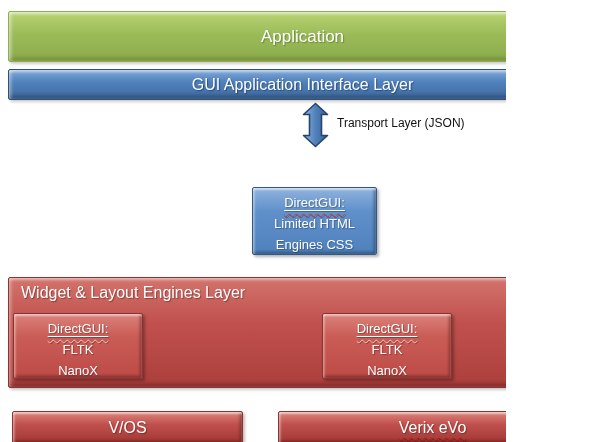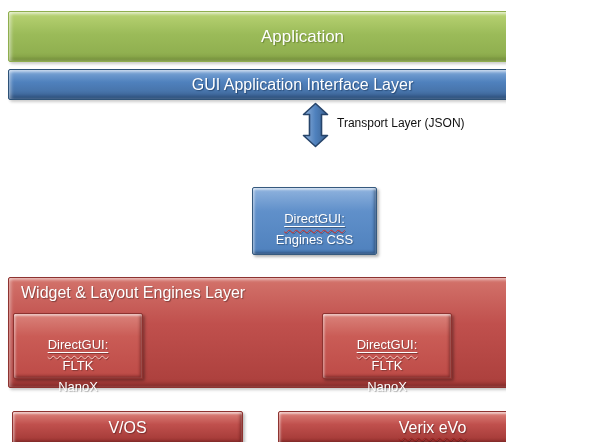--- a/index.html
+++ b/index.html
@@ -53,21 +53,21 @@
     background:linear-gradient(180deg,#d3736b 0%,#c0504d 42%,#ab3f3c 100%);
     border:1px solid #8e3330;
     box-shadow: inset 0 2px 3px rgba(255,255,255,.5),
                 inset 3px 0 3px rgba(255,255,255,.22),
                 inset -3px -3px 4px rgba(70,10,10,.45),
                 2px 2px 3px rgba(0,0,0,.22);
   }
   .box-widget { left:8px; top:277px; width:589px; height:111px; }
   
   .innerbox {
-    text-align:center; font-size:13px; line-height:21px; padding-top:20px;
+    text-align:center; font-size:13px; line-height:21px; padding-top:4px;
     text-shadow:1px 1px 1px rgba(0,0,0,.3);
   }
   .inner-blue {
     left:252px; top:187px; width:125px; height:68px;
     background:linear-gradient(180deg,#90b3de 0%,#6090ca 35%,#4f81bd 100%);
     border:1px solid #35597e;
     box-shadow: inset 0 2px 2px rgba(255,255,255,.55),
                 inset 2px 0 2px rgba(255,255,255,.3),
                 inset -2px -2px 3px rgba(10,35,70,.5),
                 2px 2px 3px rgba(0,0,0,.3);
@@ -130,20 +130,21 @@
       </defs>
       <path d="M13.5 1.5 L25.5 12.5 H19.5 V33.5 H25.5 L13.5 44.5 L1.5 33.5 H7.5 V12.5 H1.5 Z" fill="url(#ag)" stroke="#27456b" stroke-width="1.6" stroke-linejoin="round"></path>
     </svg>
   </div>
   <div class="transport-label">Transport Layer (JSON)</div>
 
   <div class="innerbox inner-blue">
     <div>
       <span class="u-solid"><span class="sq sq-red">DirectGUI:</span></span>
     </div>
+    <div>Limited HTML</div>
     <div>Engines CSS</div>
   </div>
 
   <div class="bigbox box-widget red-fill">
     <div class="layer-title">Widget &amp; Layout Engines Layer</div>
   </div>
   <div class="innerbox inner-red inner-red-left">
     <div>
       <span class="u-solid"><span class="sq sq-pink">DirectGUI:</span></span>
     </div>

